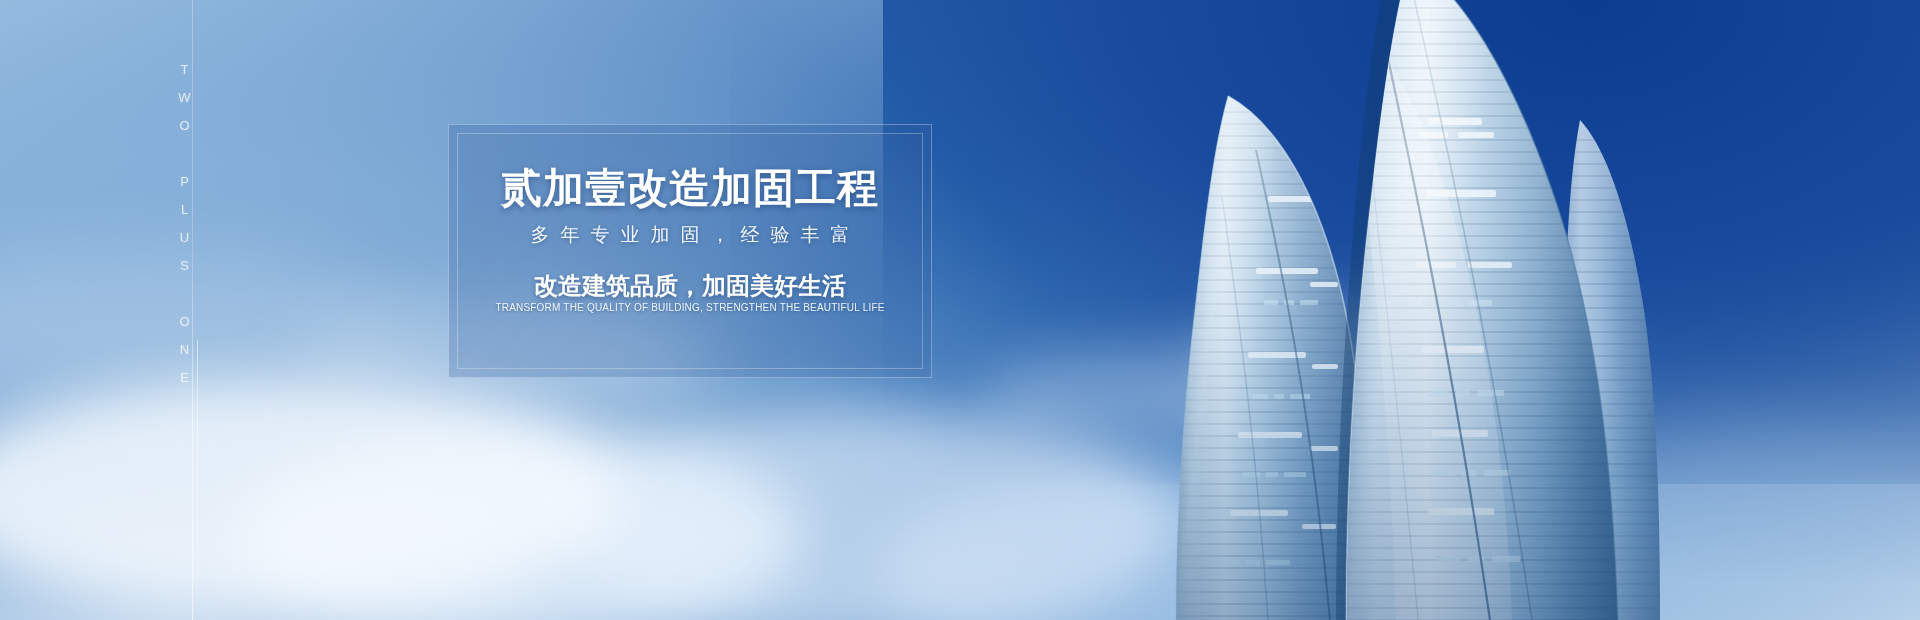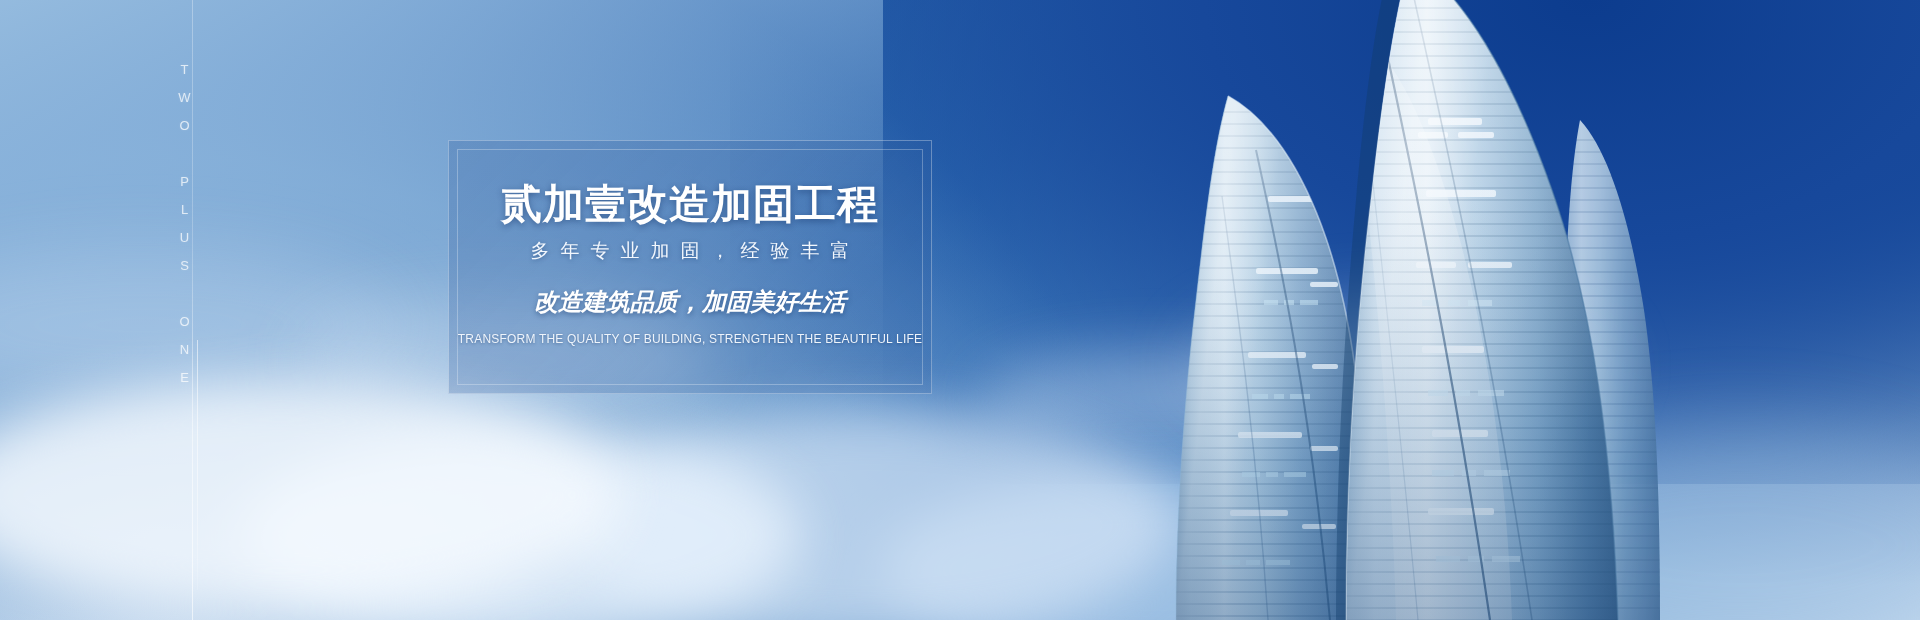--- a/index.html
+++ b/index.html
@@ -45,21 +45,21 @@
     color:rgba(255,255,255,.72);
     font-weight:400;white-space:nowrap;line-height:1;
     text-shadow:0 0 3px rgba(255,255,255,.18);
   }
   .brand-rule{position:absolute;left:19px;top:278px;width:1px;height:250px;
     background:linear-gradient(180deg, rgba(255,255,255,.55) 0%, rgba(255,255,255,.45) 55%, rgba(255,255,255,.12) 100%);}
   .page-rule{position:absolute;left:192px;top:0;width:1px;height:620px;
     background:linear-gradient(180deg, rgba(255,255,255,.30) 0%, rgba(255,255,255,.22) 40%, rgba(255,255,255,.55) 78%, rgba(255,255,255,.60) 100%);}
 
   
-  .panel{position:absolute;left:448px;top:140px;width:484px;height:254px;
+  .panel{position:absolute;left:448px;top:124px;width:484px;height:254px;
     background:linear-gradient(135deg, rgba(55,99,163,.30) 0%, rgba(48,92,158,.26) 50%, rgba(52,96,160,.22) 100%);
     border:1px solid rgba(255,255,255,.30);
     box-sizing:border-box;padding-left:47px;}
   .panel-inner{position:absolute;left:8px;top:8px;right:8px;bottom:8px;
     border:1px solid rgba(255,255,255,.28);box-sizing:border-box;}
 
   .panel-content{position:absolute;inset:0;display:flex;flex-direction:column;
     align-items:center;justify-content:flex-start;padding-top:42px;box-sizing:border-box;}
 
   .headline{
@@ -71,25 +71,23 @@
     margin-top:12px;
     font-size:19px;font-weight:400;color:#f2f7fd;letter-spacing:11px;
     white-space:nowrap;padding-left:11px;
     text-shadow:0 1px 4px rgba(10,40,90,.40);
   }
   .tagline{
     margin-top:22px;
     font-size:24px;font-weight:700;color:#ffffff;letter-spacing:0px;
     white-space:nowrap;
     text-shadow:0 2px 5px rgba(10,40,90,.45);
-    font-style:italic;
   }
   .eng{
-    margin-top:14px;
-    font-size:12px;font-weight:400;color:#eef4fb;letter-spacing:.2px;
+    font-size:10px;font-weight:400;color:#eef4fb;letter-spacing:.2px;
     white-space:nowrap;
     text-shadow:0 1px 3px rgba(10,40,90,.40);
   }
 
   
   .towers{position:absolute;right:0;top:0;width:760px;height:620px;overflow:hidden;}
   .towers svg{display:block;}
 </style>
 </head>
 <body>

